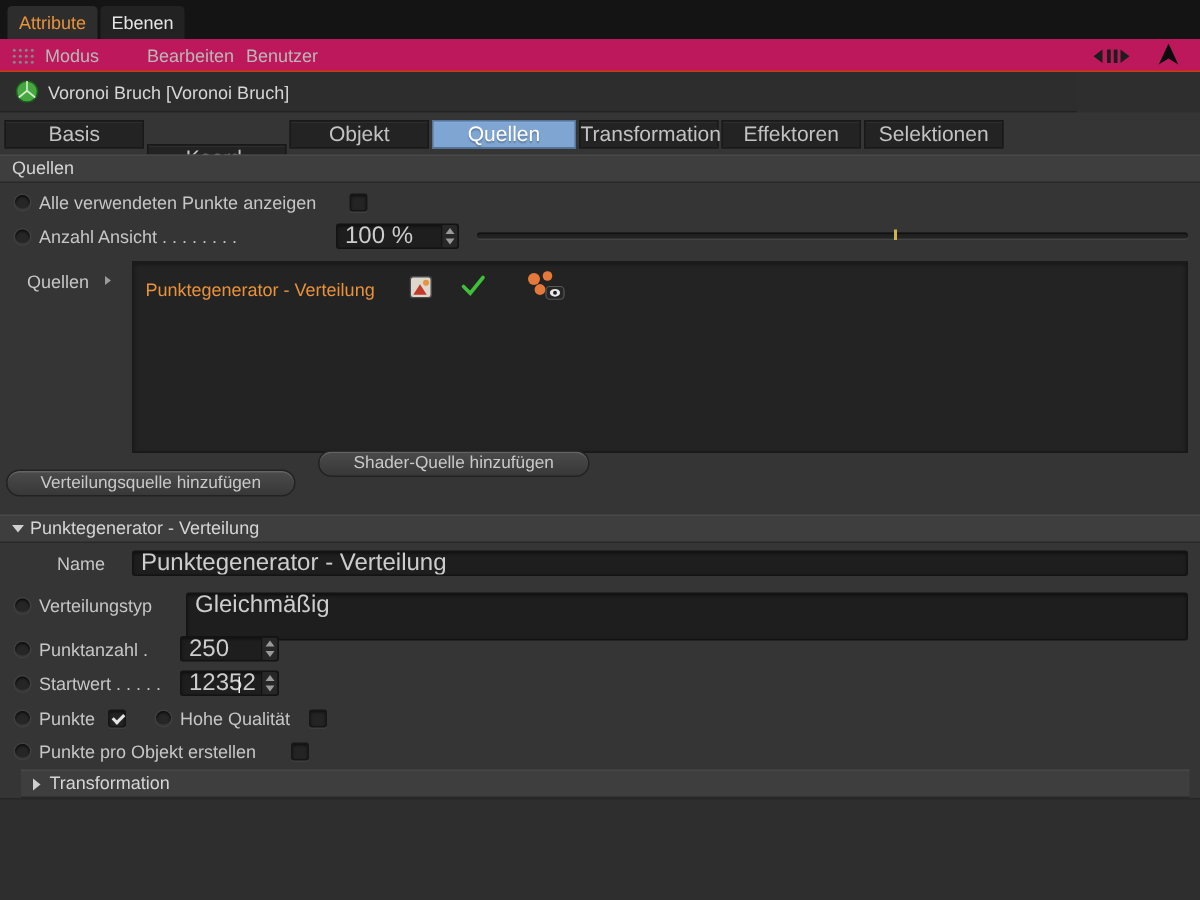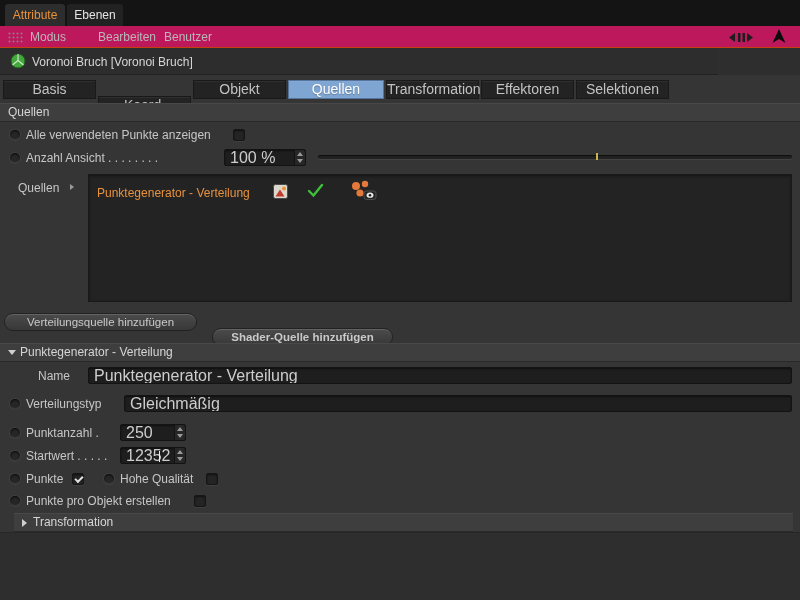--- a/index.html
+++ b/index.html
@@ -211,34 +211,34 @@
         <circle cx="16" cy="4" r="3.2" fill="#e5793a"></circle>
         <circle cx="11" cy="13" r="3.6" fill="#e5793a"></circle>
         <rect x="15" y="11" width="12" height="8.5" rx="2.5" fill="#262626" stroke="#585858" stroke-width="0.8"></rect>
         <ellipse cx="21" cy="15.2" rx="3.4" ry="2.6" fill="#e9e9e9"></ellipse>
         <circle cx="21" cy="15.2" r="1.3" fill="#1e1e1e"></circle>
       </svg>
     </span>
   </div>
 
   <div class="btn" style="left:4px; top:313px; width:193px;">Verteilungsquelle hinzufügen</div>
-  <div class="btn" style="left:212px; top:328px; width:181px;font-weight:bold;">Shader-Quelle hinzufügen</div>
+  <div class="btn" style="left:212px; top:300px; width:181px;">Shader-Quelle hinzufügen</div>
 
   <div class="bar" style="left:0; top:343px; width:800px;">
     <span class="tri-d"></span><span>Punktegenerator - Verteilung</span>
   </div>
 
   <span class="label" style="left:38px; top:369px;">Name</span>
   <div class="field" style="left:88px; top:367px; width:704px; height:17px;">
     <span>Punktegenerator - Verteilung</span>
   </div>
 
   <span class="dot" style="left:10px; top:399px;"></span>
   <span class="label" style="left:26px; top:397px;">Verteilungstyp</span>
-  <div class="field" style="left:124px; top:395px; width:668px; height:17px;">
+  <div class="field" style="left:124px; top:395px; width:668px; height:32px;">
     <span>Gleichmäßig</span>
   </div>
 
   <span class="dot" style="left:10px; top:428px;"></span>
   <span class="label" style="left:26px; top:426px;">Punktanzahl .</span>
   <div class="field" style="left:120px; top:424px; width:66px; height:17px;">
     <span>250</span>
     <span class="stepper">
       <span class="tri-up"></span>
       <span class="tri-dn"></span>

